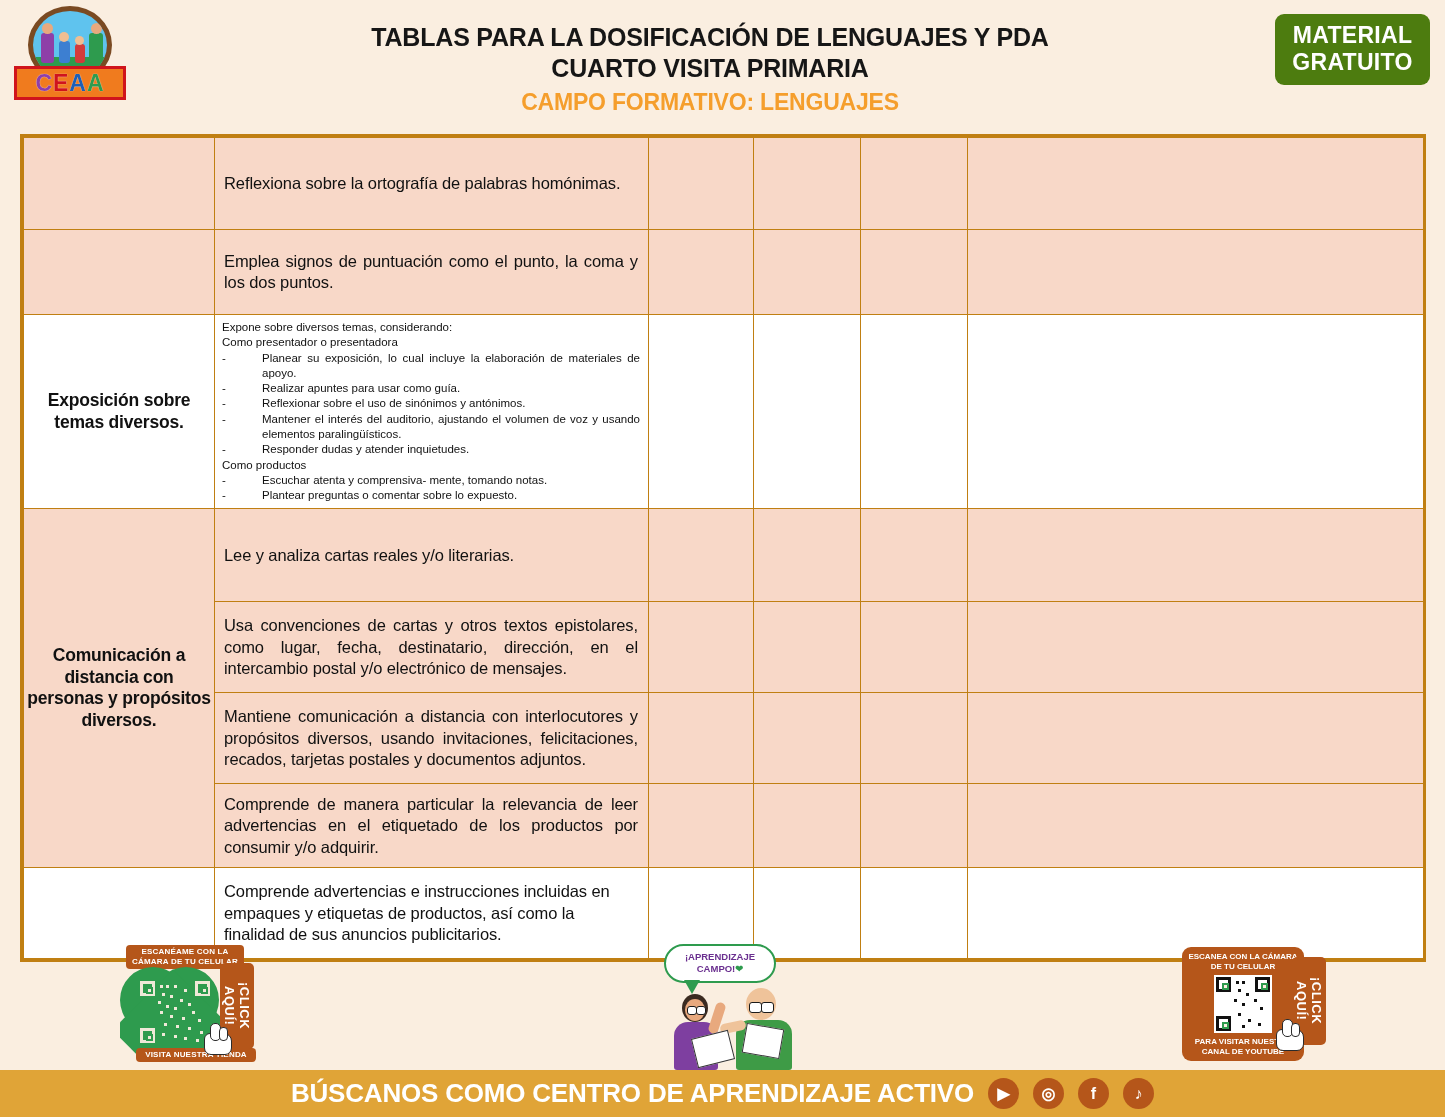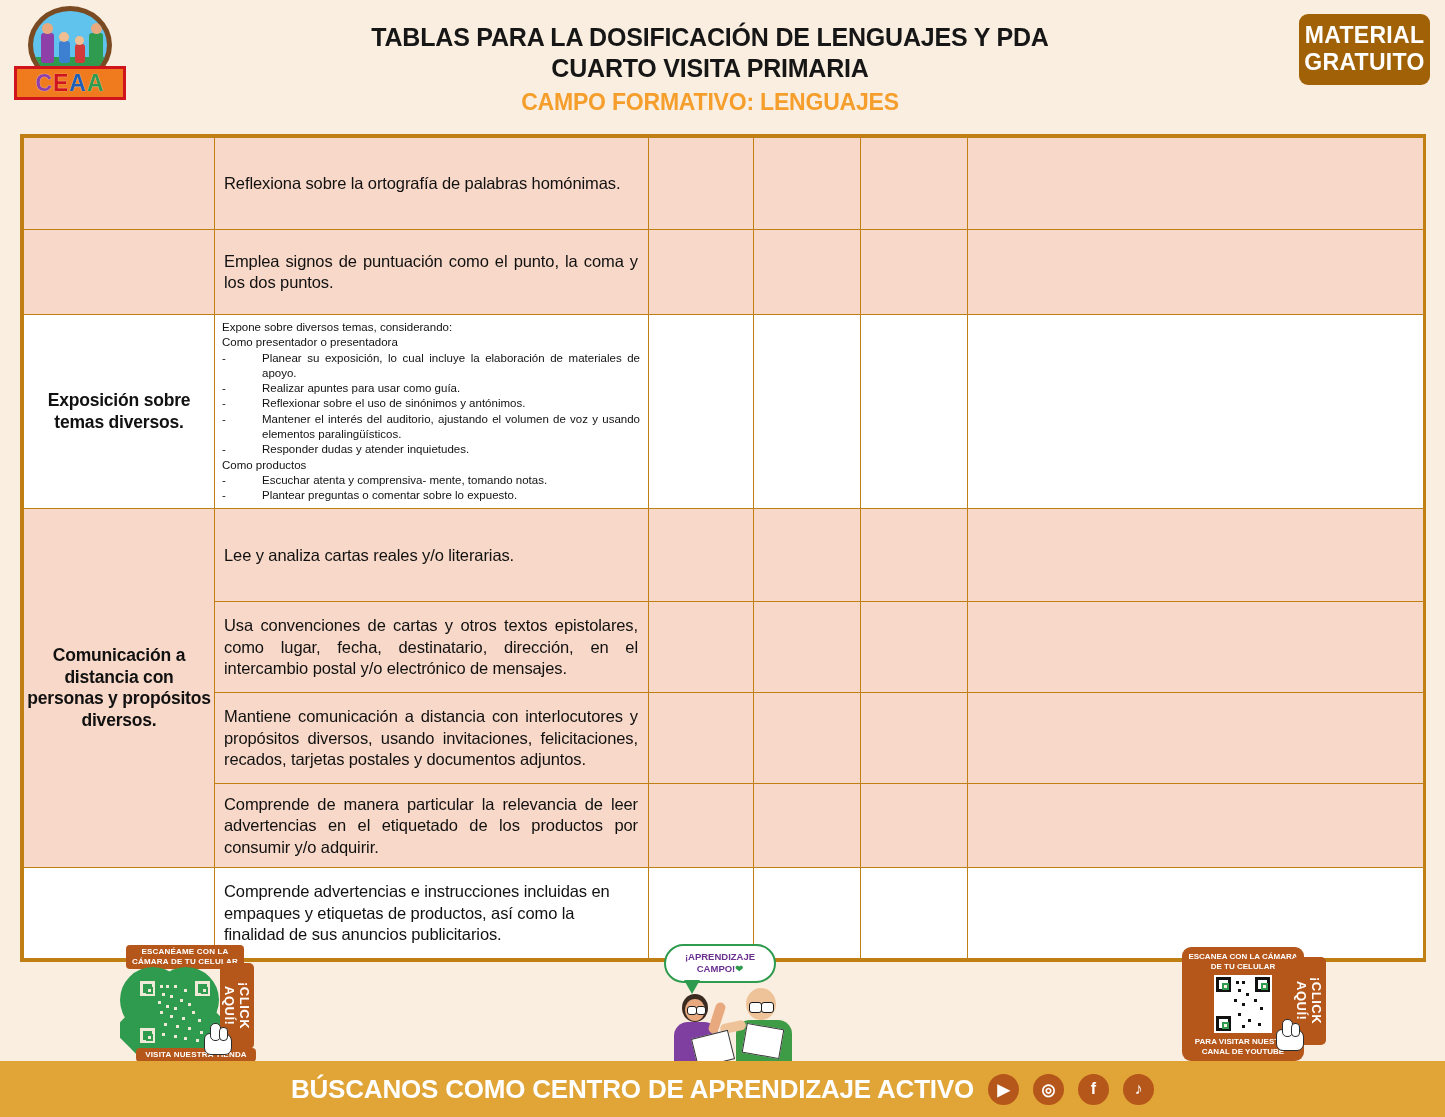--- a/index.html
+++ b/index.html
@@ -55,22 +55,22 @@
     position:absolute;left:160px;top:22px;width:1100px;text-align:center;
   }
   .title-main{
     font-size:25px;font-weight:bold;color:#161616;line-height:1.22;letter-spacing:-0.2px;
   }
   .title-sub{
     font-size:23px;font-weight:bold;color:#F59E2C;margin-top:6px;letter-spacing:-0.2px;
   }
   .badge{
     position:absolute;right:15px;top:14px;
-    width:131px;
-    background:#a16207;
+    width:155px;
+    background:#4d7c0f;
     border-radius:9px;
     color:#fff;
     text-align:center;
     font-size:23px;font-weight:bold;
     line-height:1.18;
     padding:8px 4px 9px 4px;
     box-sizing:border-box;
     letter-spacing:0.3px;
   }
 
@@ -217,21 +217,21 @@
   .qr-card .b{
     position:absolute;left:4px;bottom:4px;right:4px;color:#fff;
     font-size:8px;font-weight:bold;text-align:center;line-height:1.25;
   }
   .qr-card .qbox{
     position:absolute;left:32px;top:28px;width:58px;height:58px;background:#fff;
   }
 
   
   .bottombar{
-    position:absolute;left:0;bottom:0;width:1445px;height:56px;
+    position:absolute;left:0;bottom:0;width:1445px;height:47px;
     background:#E0A437;
     display:flex;align-items:center;justify-content:center;gap:14px;
   }
   .bb-text{
     color:#fff;font-size:26px;font-weight:bold;letter-spacing:-0.2px;
   }
   .soc{
     width:31px;height:31px;border-radius:50%;background:#B5561A;
     display:flex;align-items:center;justify-content:center;
     color:#fff;font-size:16px;font-weight:bold;

